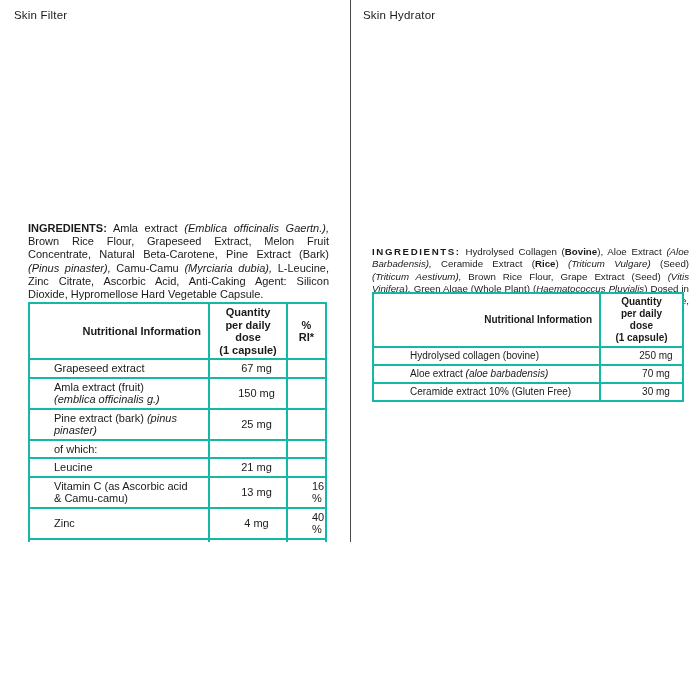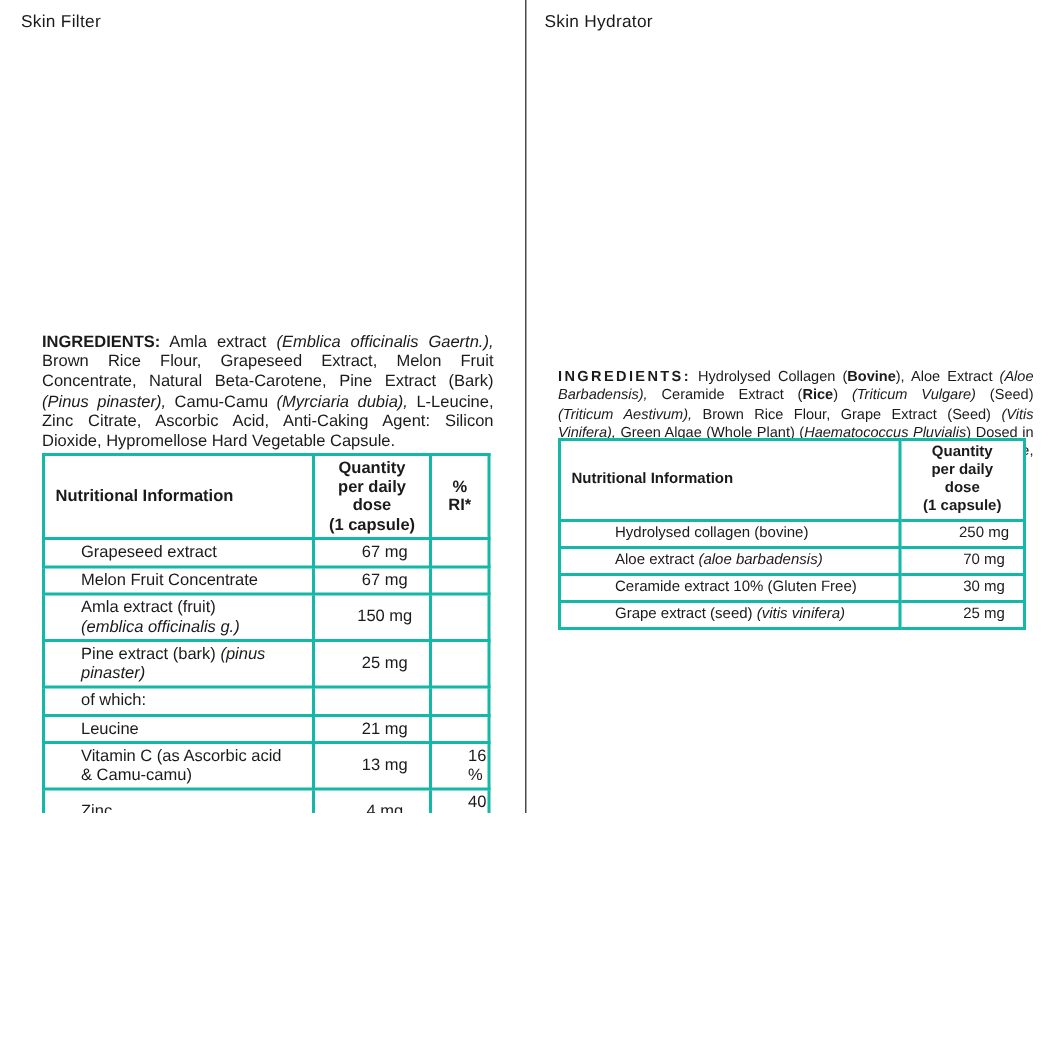--- a/index.html
+++ b/index.html
@@ -52,21 +52,21 @@
   .panel-right .nutri-table {
     top: 292px; left: 22px; width: 310px;
     font-size: 10px; line-height: 12px;
   }
   .nutri-table th, .nutri-table td {
     border: 2px solid #14b8a6;
     padding: 2px 7px;
     white-space: pre-line;
     vertical-align: middle;
   }
-  .nutri-table th { font-weight: 700; text-align: left; }
+  .nutri-table th { font-weight: 700; text-align: right; }
   .nutri-table th:not(:first-child),
   .nutri-table td:not(:first-child) { text-align: center; }
   .panel-left  .nutri-table th:nth-child(1) { width: 180px; }
   .panel-left  .nutri-table th:nth-child(2) { width: 78px; }
   .panel-left  .nutri-table th:nth-child(3) { width: 39px; }
   .panel-right .nutri-table th:nth-child(1) { width: 227px; }
   .panel-right .nutri-table th:nth-child(2) { width: 83px; }
   .panel-left  .nutri-table td { height: 17px; padding-left: 24px; }
   .panel-right .nutri-table td { height: 18px; padding-left: 36px; }
   .footnote {
@@ -89,25 +89,20 @@
             <th>Quantity
 per daily dose
 (1 capsule)</th>
             <th>%
 RI*</th>
           </tr>
         </thead>
         <tbody>
           <tr>
             <td><span>Grapeseed extract</span></td>
-            <td><span>67 mg</span></td>
-            <td></td>
-          </tr>
-          <tr>
-            <td><span>Melon Fruit Concentrate</span></td>
             <td><span>67 mg</span></td>
             <td></td>
           </tr>
           <tr>
             <td><span>Amla extract (fruit)
 </span><span class="seg-i">(emblica officinalis g.)</span></td>
             <td><span>150 mg</span></td>
             <td></td>
           </tr>
           <tr>
@@ -164,23 +159,19 @@
             <td><span>250 mg</span></td>
           </tr>
           <tr>
             <td><span>Aloe extract </span><span class="seg-i">(aloe barbadensis)</span></td>
             <td><span>70 mg</span></td>
           </tr>
           <tr>
             <td><span>Ceramide extract 10% (Gluten Free)</span></td>
             <td><span>30 mg</span></td>
           </tr>
-          <tr>
-            <td><span>Grape extract (seed) </span><span class="seg-i">(vitis vinifera)</span></td>
-            <td><span>25 mg</span></td>
-          </tr>
         </tbody>
       </table>
   </section>
 
   <div class="divider"></div>
 
 </div>
 
 </body></html>

